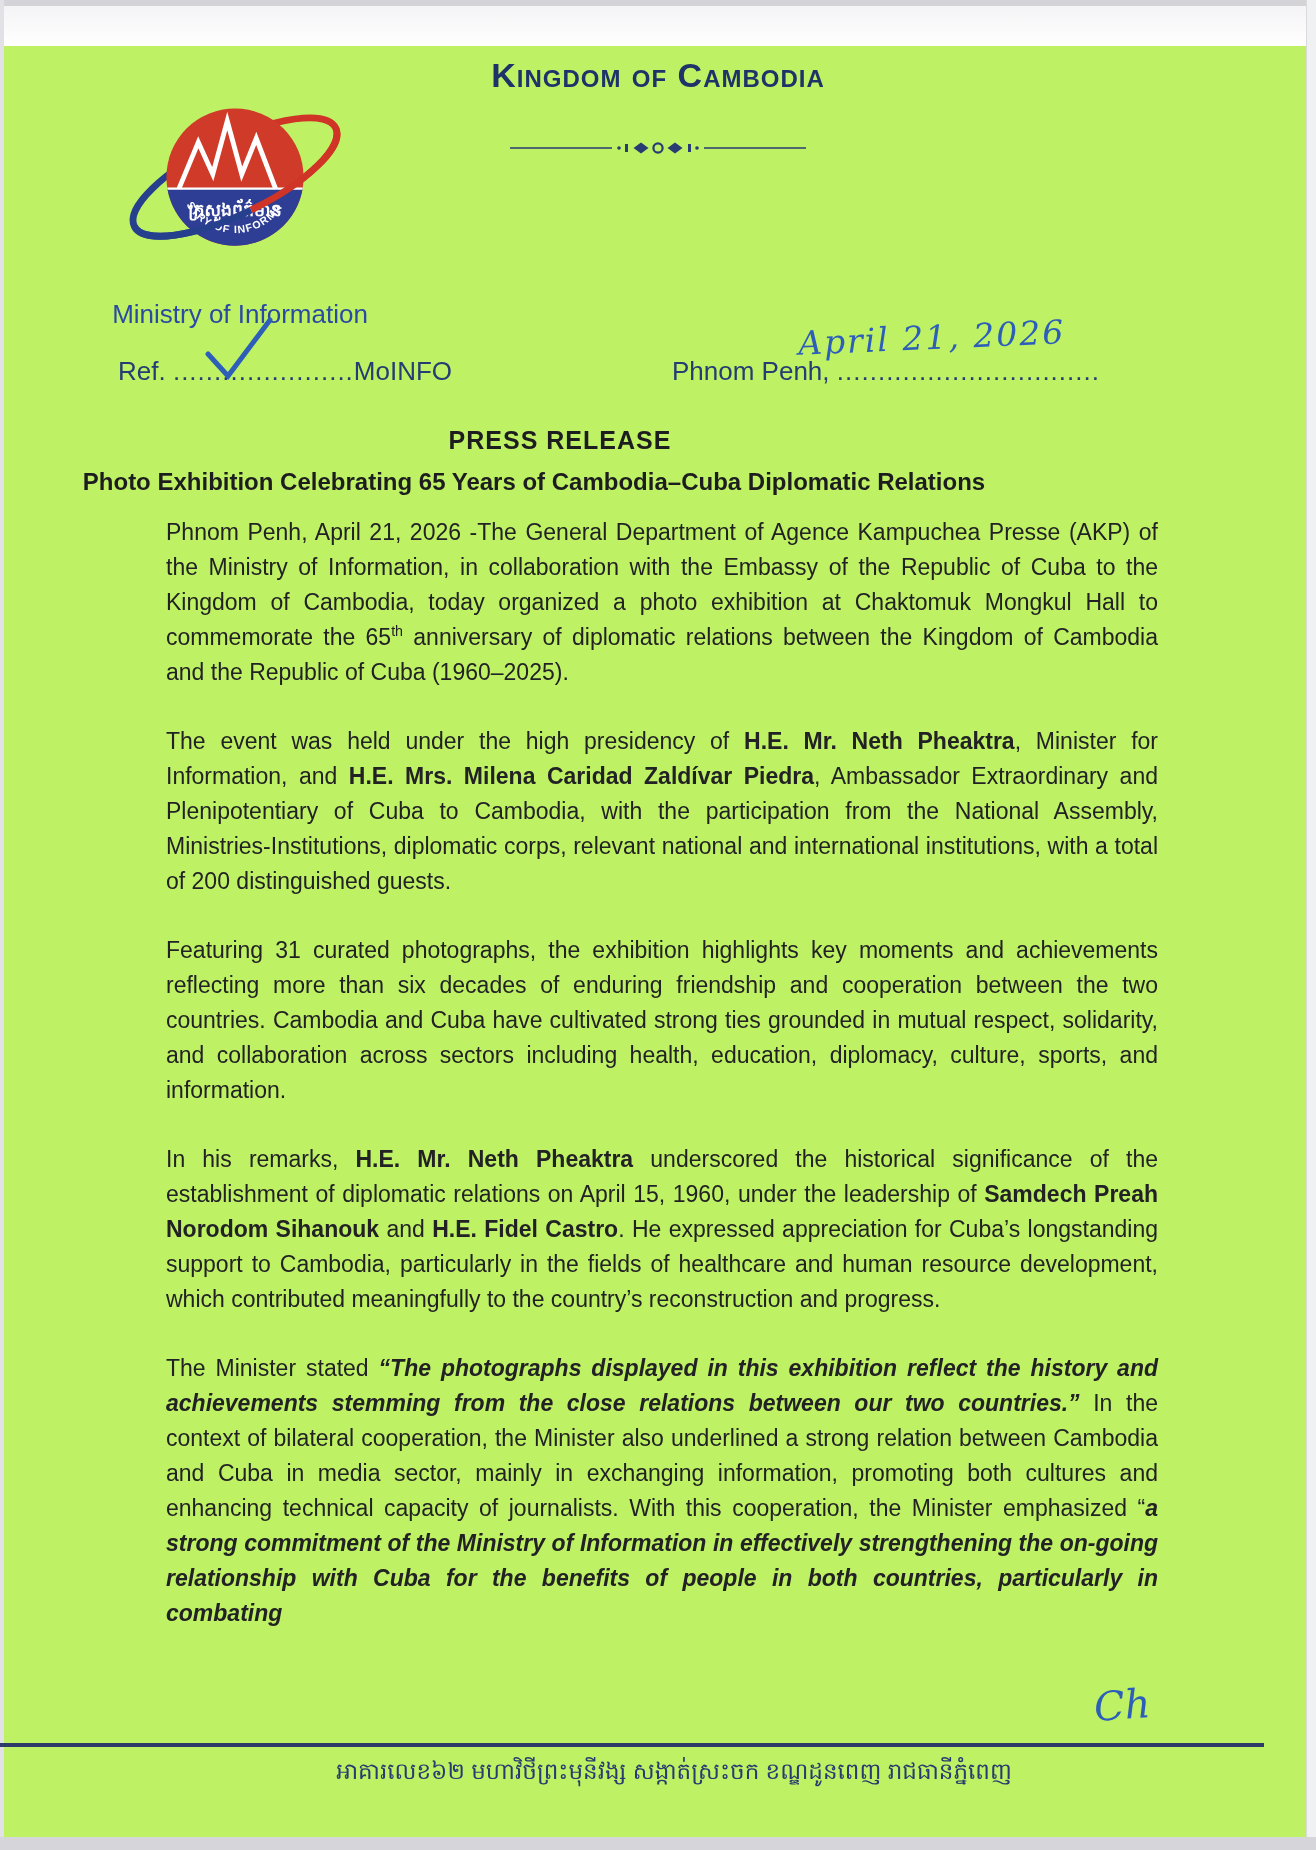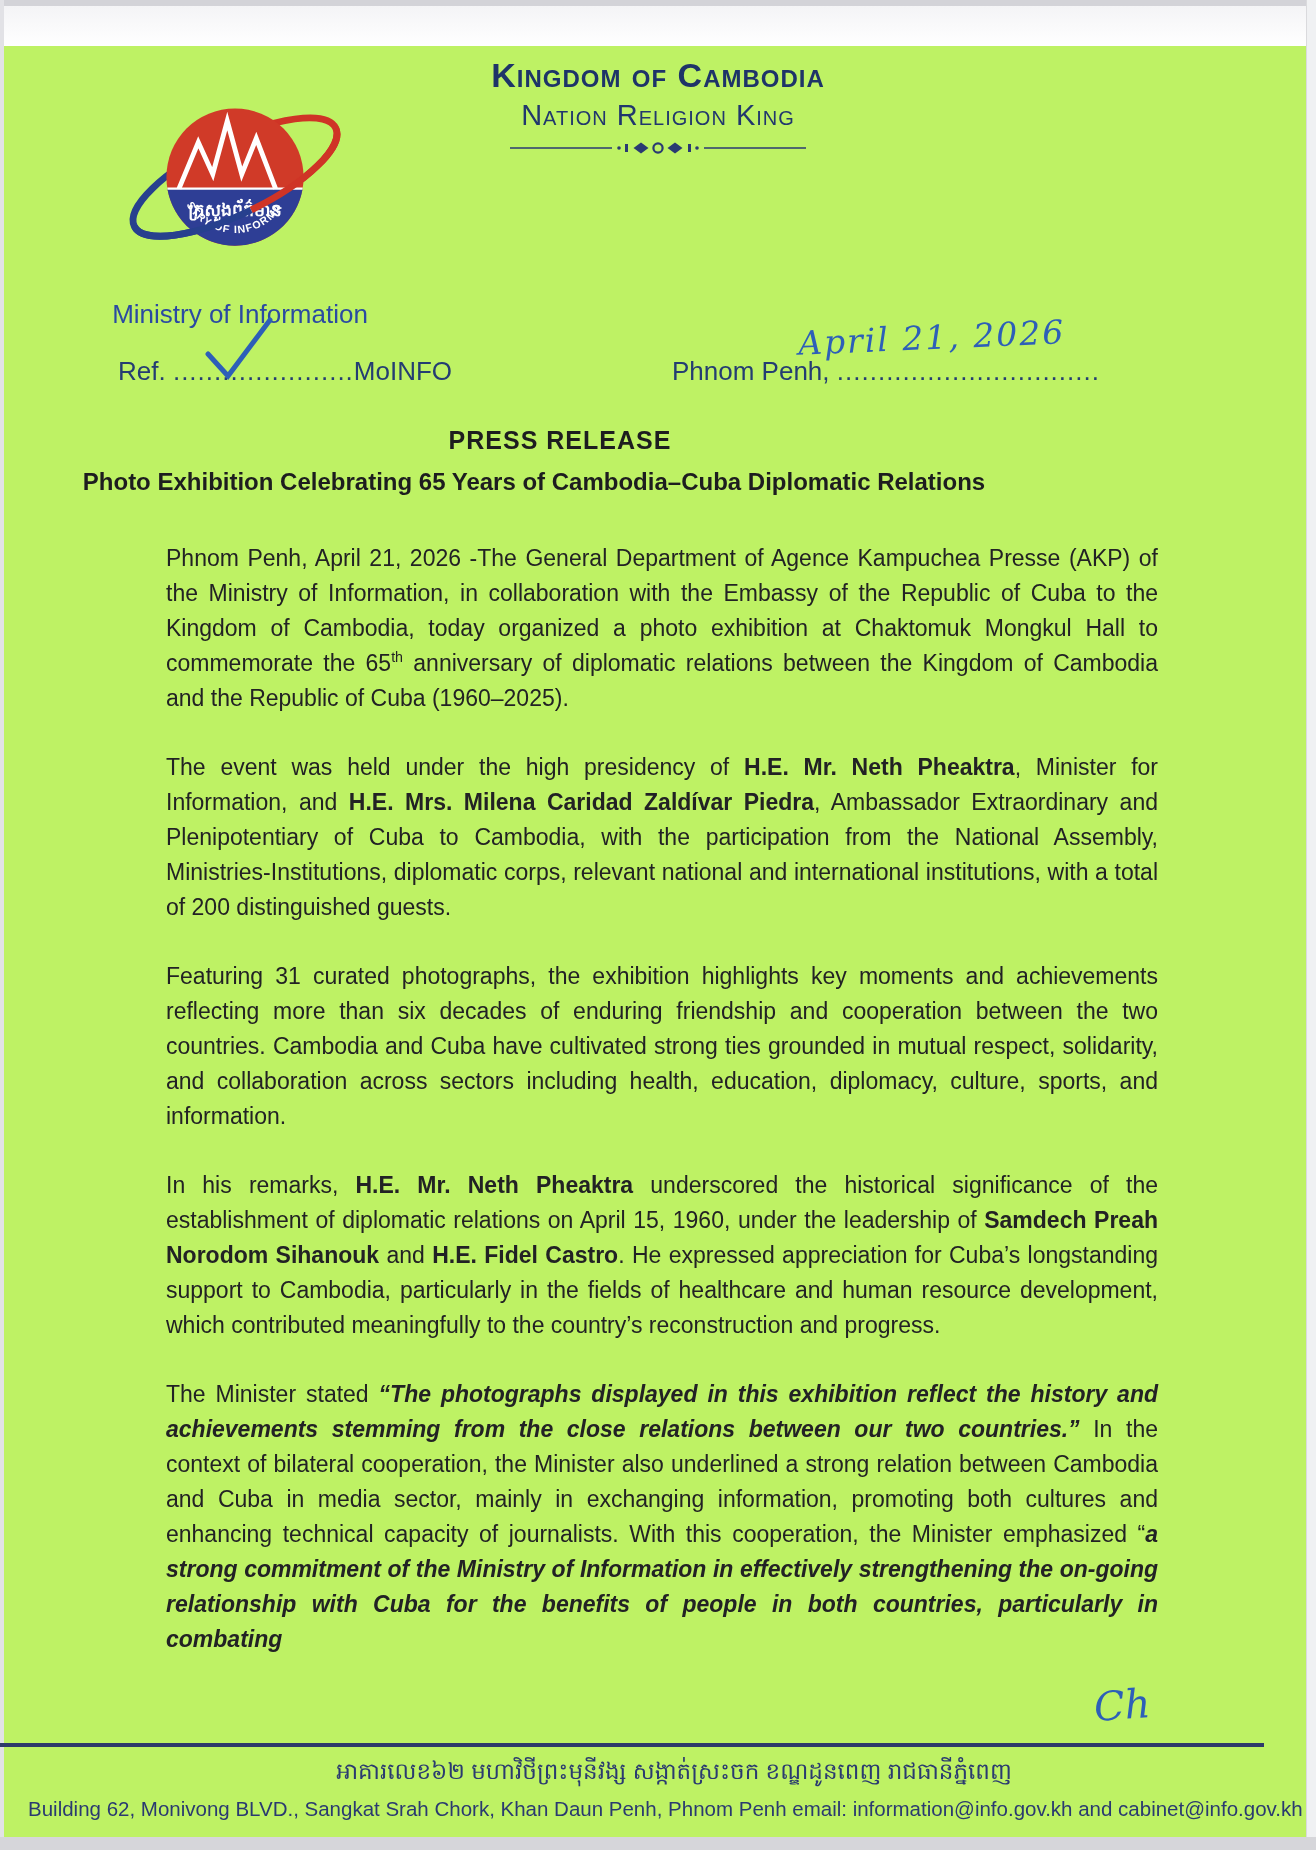--- a/index.html
+++ b/index.html
@@ -62,21 +62,21 @@
   .press-title{
     position:absolute;top:426px;left:0;width:1120px;text-align:center;
     font-size:25px;font-weight:bold;color:#1d1d1f;letter-spacing:1px;
   }
   .subtitle{
     position:absolute;top:468px;left:0;width:1068px;text-align:center;
     font-size:24px;font-weight:bold;color:#1d1d1f;
   }
 
   .body-col{
-    position:absolute;left:166px;top:541px;width:992px;
+    position:absolute;left:166px;top:515px;width:992px;
     font-size:23px;line-height:35px;color:#222224;
   }
   .body-col p{margin:0 0 34px 0;text-align:justify;}
   .body-col p.force-last{text-align-last:justify;}
   .body-col sup{font-size:0.62em;vertical-align:super;line-height:0;}
 
   .signature{
     position:absolute;left:1094px;top:1682px;
     font-family:"DejaVu Serif",serif;font-style:italic;
     font-size:40px;color:#2d5fb8;transform:rotate(-4deg);
@@ -97,21 +97,20 @@
 
 <div class="page">
 
   <div class="edge-top"></div>
   <div class="edge-top-fade"></div>
   <div class="edge-left"></div>
   <div class="edge-right"></div>
   <div class="edge-bottom"></div>
 
   <div class="kingdom-title">Kingdom of Cambodia</div>
-  <div class="motto">Nation Religion King</div>
 
   <div class="ornament-wrap">
     <svg width="300" height="16" viewBox="0 0 300 16">
       <line x1="2" y1="8" x2="104" y2="8" stroke="#2a3a72" stroke-width="1.6"></line>
       <line x1="196" y1="8" x2="298" y2="8" stroke="#2a3a72" stroke-width="1.6"></line>
       <circle cx="111" cy="8" r="1.8" fill="#2a3a72"></circle>
       <rect x="117" y="4" width="3" height="8" fill="#2a3a72"></rect>
       <polygon points="133,2.5 140.5,8 133,13.5 125.5,8" fill="#2a3a72"></polygon>
       <circle cx="150" cy="8" r="4.6" fill="none" stroke="#2a3a72" stroke-width="2.2"></circle>
       <polygon points="167,2.5 174.5,8 167,13.5 159.5,8" fill="#2a3a72"></polygon>
@@ -163,15 +162,14 @@
     <p><span>The event was held under the high presidency of </span><span style="font-weight: bold;">H.E. Mr. Neth Pheaktra</span><span>, Minister for Information, and </span><span style="font-weight: bold;">H.E. Mrs. Milena Caridad Zaldívar Piedra</span><span>, Ambassador Extraordinary and Plenipotentiary of Cuba to Cambodia, with the participation from the National Assembly, Ministries-Institutions, diplomatic corps, relevant national and international institutions, with a total of 200 distinguished guests.</span></p>
     <p><span>Featuring 31 curated photographs, the exhibition highlights key moments and achievements reflecting more than six decades of enduring friendship and cooperation between the two countries. Cambodia and Cuba have cultivated strong ties grounded in mutual respect, solidarity, and collaboration across sectors including health, education, diplomacy, culture, sports, and information.</span></p>
     <p><span>In his remarks, </span><span style="font-weight: bold;">H.E. Mr. Neth Pheaktra</span><span> underscored the historical significance of the establishment of diplomatic relations on April 15, 1960, under the leadership of </span><span style="font-weight: bold;">Samdech Preah Norodom Sihanouk</span><span> and </span><span style="font-weight: bold;">H.E. Fidel Castro</span><span>. He expressed appreciation for Cuba’s longstanding support to Cambodia, particularly in the fields of healthcare and human resource development, which contributed meaningfully to the country’s reconstruction and progress.</span></p>
     <p class="force-last"><span>The Minister stated </span><span style="font-weight: bold; font-style: italic;">“The photographs displayed in this exhibition reflect the history and achievements stemming from the close relations between our two countries.”</span><span> In the context of bilateral cooperation, the Minister also underlined a strong relation between Cambodia and Cuba in media sector, mainly in exchanging information, promoting both cultures and enhancing technical capacity of journalists. With this cooperation, the Minister emphasized “</span><span style="font-weight: bold; font-style: italic;">a strong commitment of the Ministry of Information in effectively strengthening the on-going relationship with Cuba for the benefits of people in both countries, particularly in combating</span></p>
   </div>
 
   <div class="signature">Ch</div>
 
   <div class="footer-rule"></div>
   <div class="footer-khmer">អាគារលេខ៦២ មហាវិថីព្រះមុនីវង្ស សង្កាត់ស្រះចក ខណ្ឌដូនពេញ រាជធានីភ្នំពេញ</div>
-  <div class="footer-address">Building 62, Monivong BLVD., Sangkat Srah Chork, Khan Daun Penh, Phnom Penh email: information@info.gov.kh and cabinet@info.gov.kh</div>
 
 </div>
 
 </body></html>

